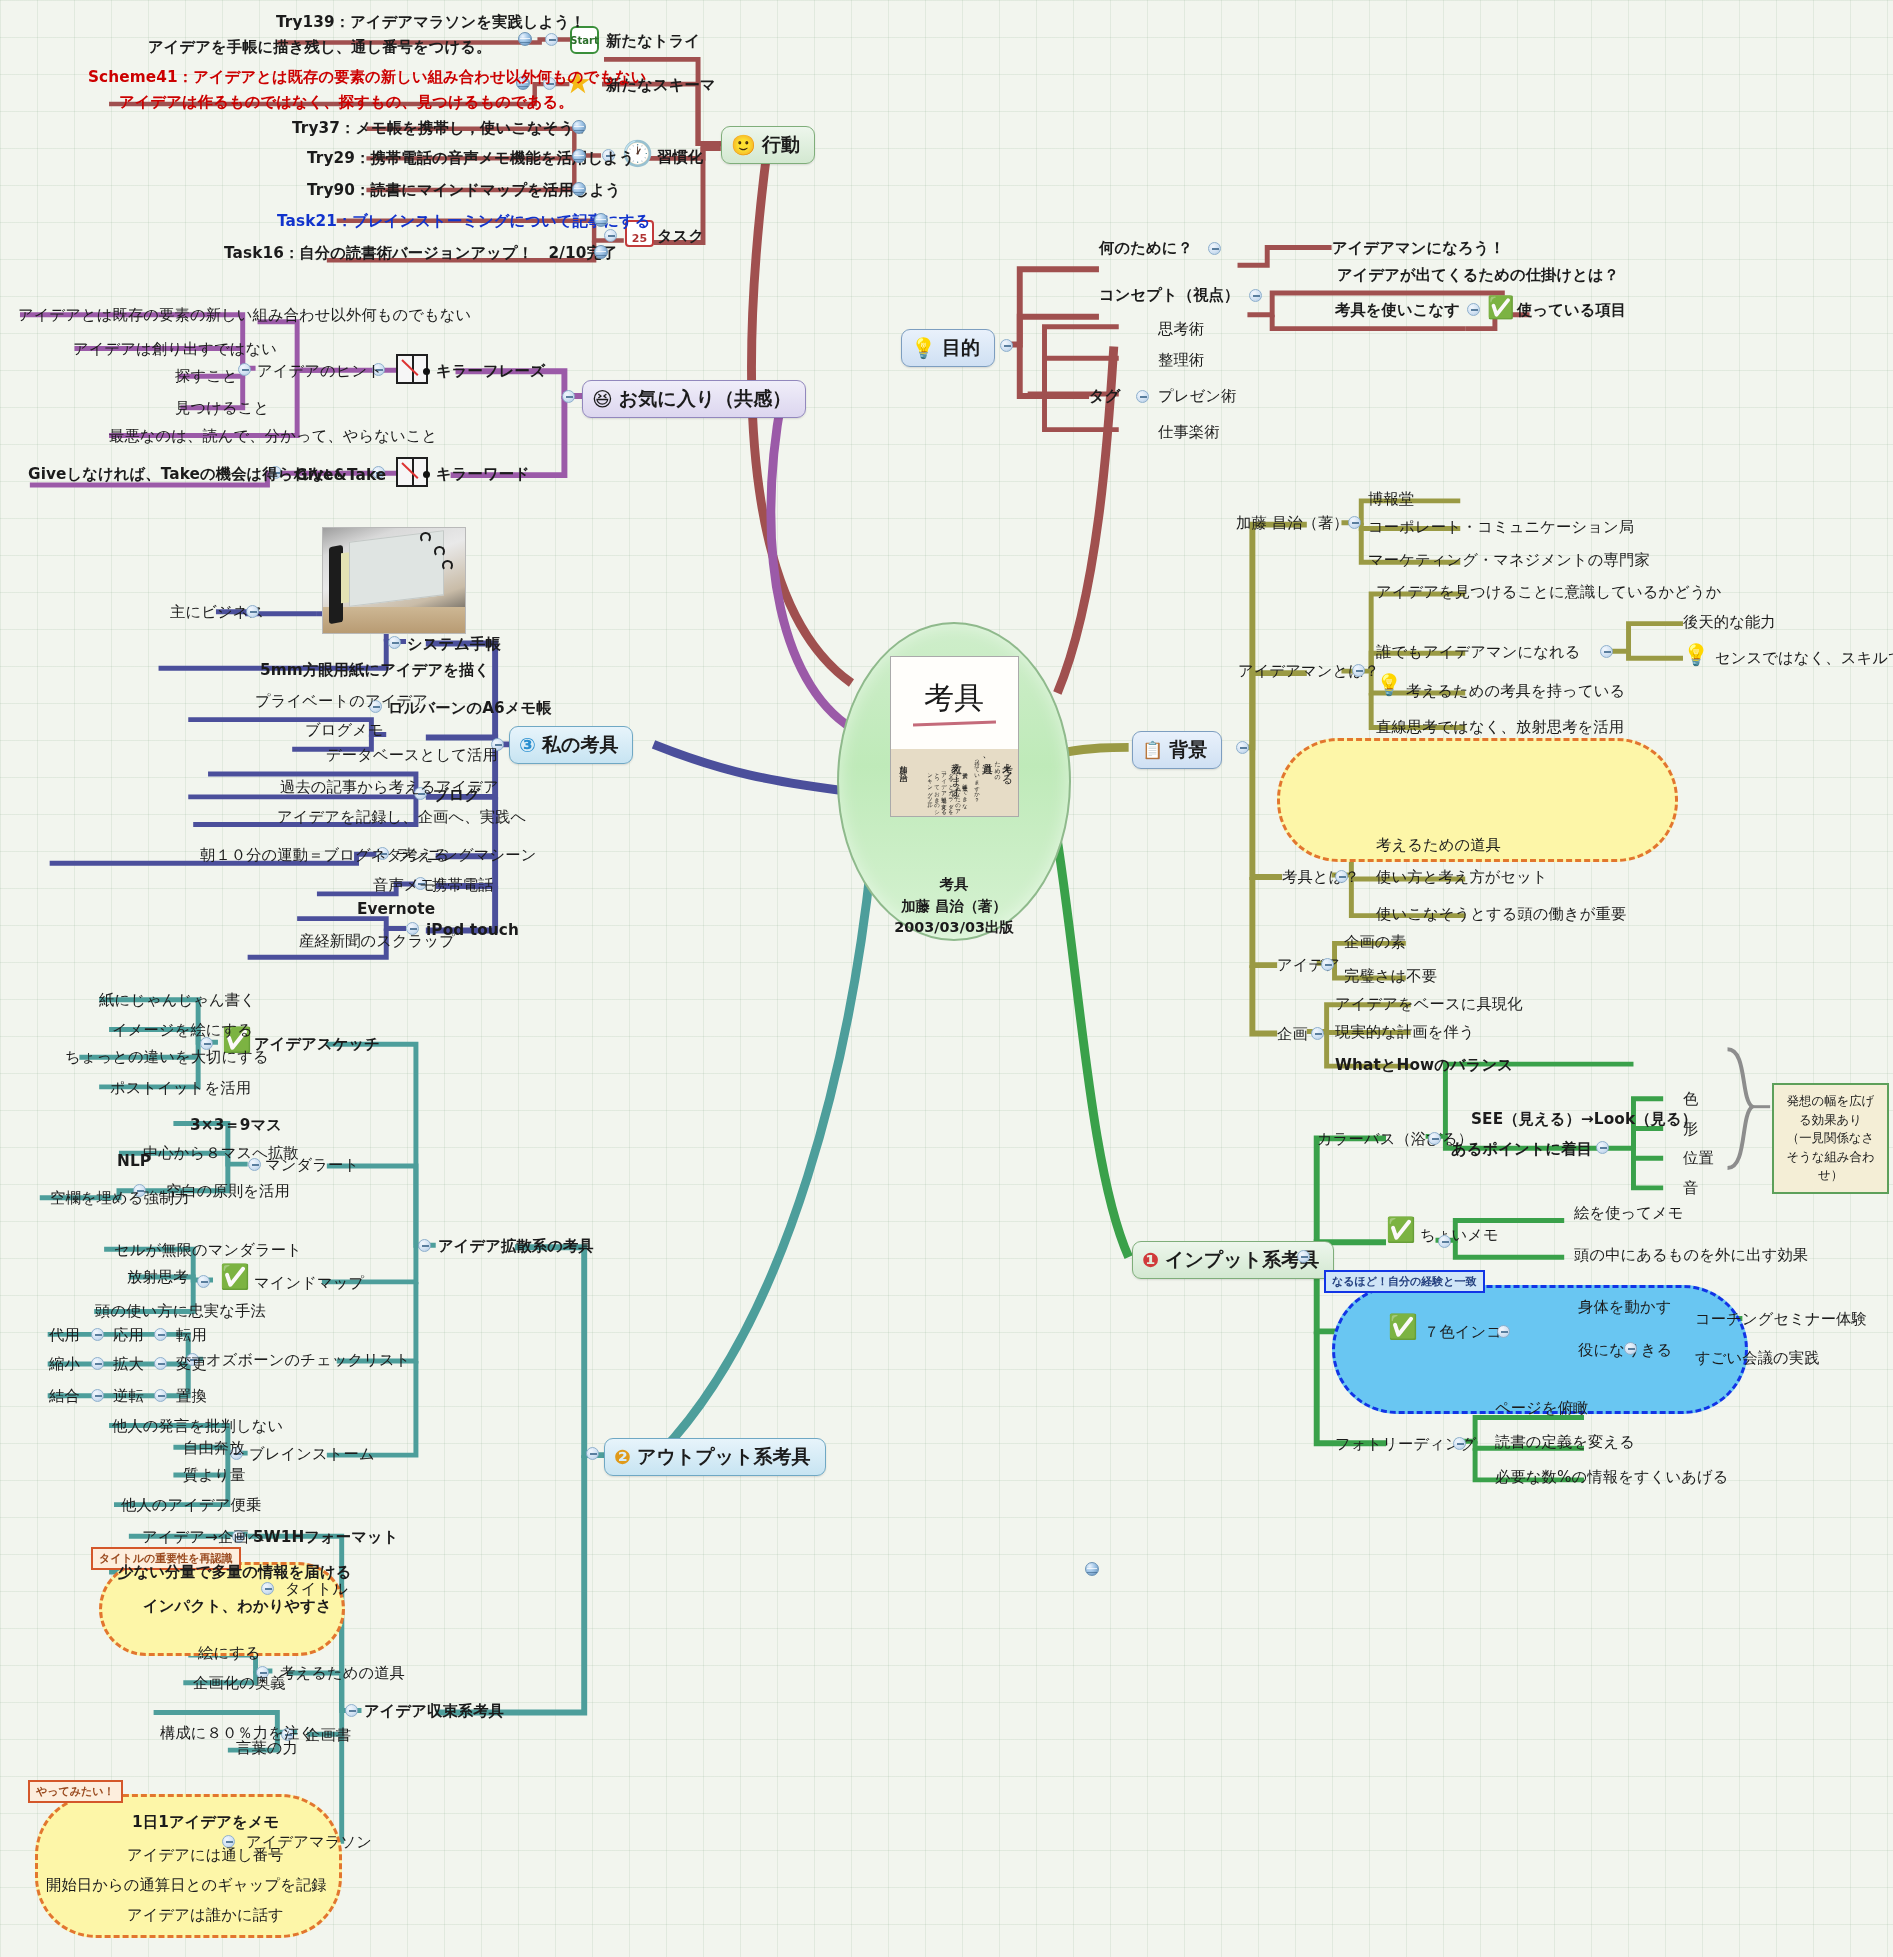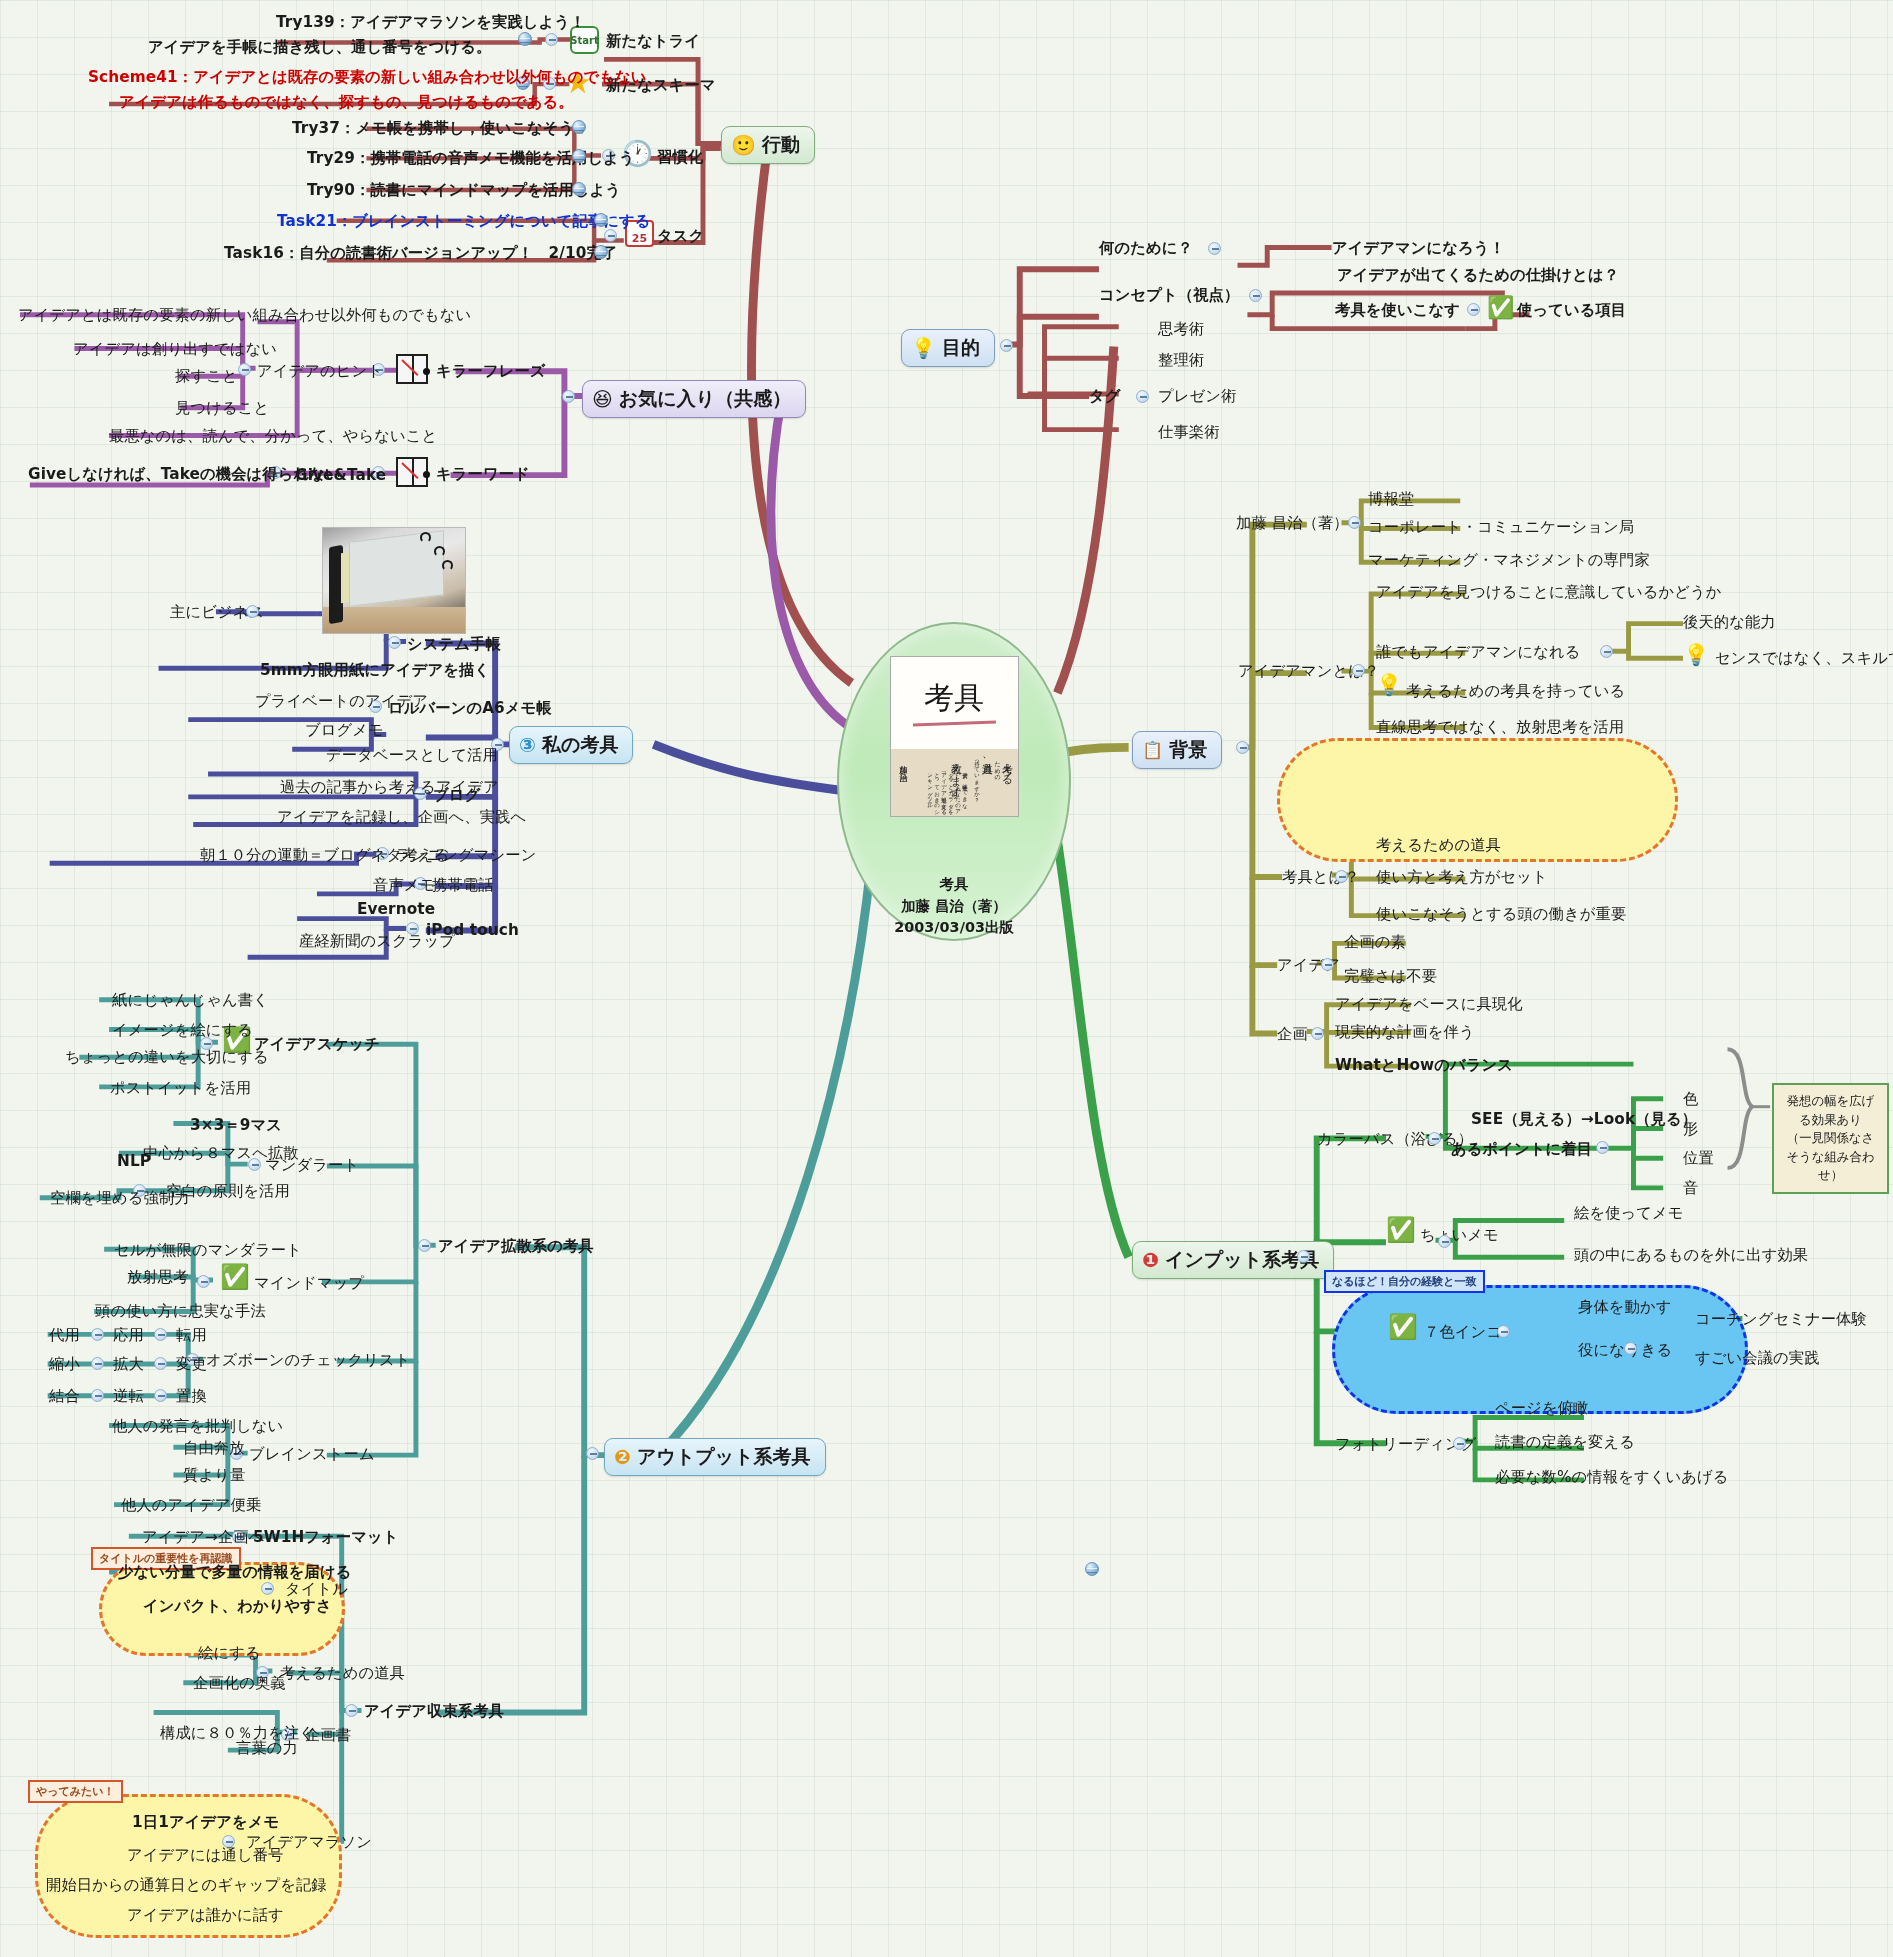--- a/index.html
+++ b/index.html
@@ -578,21 +578,21 @@
   <span>アウトプット系考具</span>
 </div>
 <div class="toggle" style="left:586px; top:1447px;"></div>
 
 <div class="node b" style="left:438px; top:1236px;">アイデア拡散系の考具</div>
 <div class="toggle" style="left:418px; top:1239px;"></div>
 
 <div style="position:absolute;left:222px;top:1028px;font-size:24px;line-height:1;">✅</div>
 <div class="node b" style="left:254px; top:1034px;">アイデアスケッチ</div>
 <div class="toggle" style="left:200px; top:1037px;"></div>
-<div class="node" style="left:112px; top:990px;">紙にじゃんじゃん書く</div>
+<div class="node" style="left:99px; top:990px;">紙にじゃんじゃん書く</div>
 <div class="node" style="left:112px; top:1020px;">イメージを絵にする</div>
 <div class="node" style="left:65px; top:1047px;">ちょっとの違いを大切にする</div>
 <div class="node" style="left:110px; top:1078px;">ポストイットを活用</div>
 
 <div class="node" style="left:265px; top:1155px;">マンダラート</div>
 <div class="toggle" style="left:248px; top:1158px;"></div>
 <div class="node b" style="left:190px; top:1115px;">3×3＝9マス</div>
 <div class="node" style="left:143px; top:1143px;">中心から８マスへ拡散</div>
 <div class="node" style="left:166px; top:1181px;">空白の原則を活用</div>
 <div class="node b" style="left:117px; top:1151px;">NLP</div>

